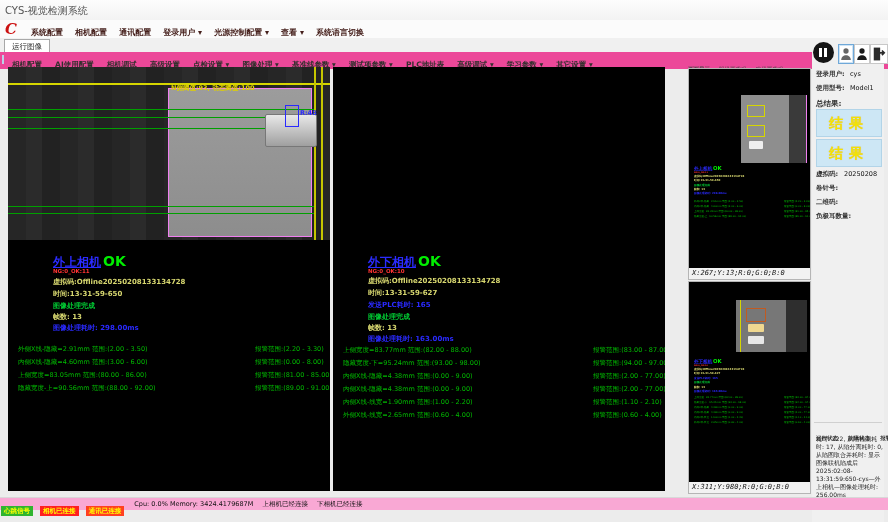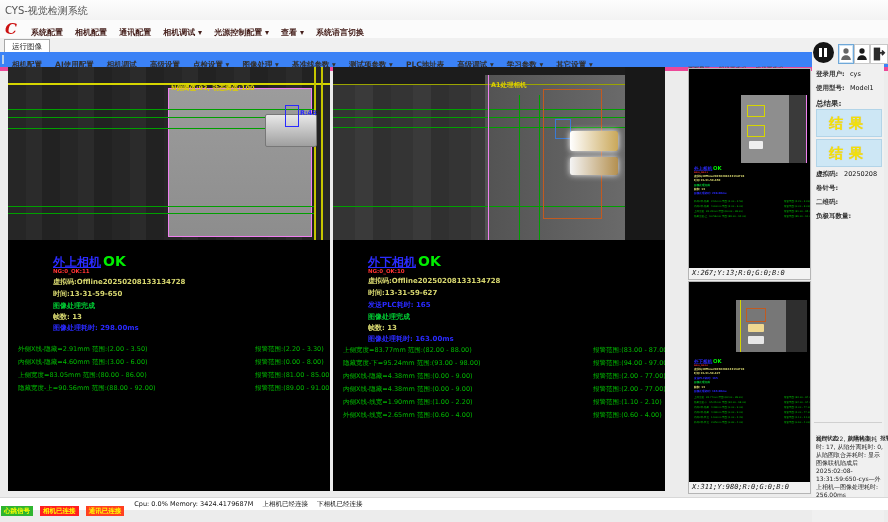--- a/index.html
+++ b/index.html
@@ -12,21 +12,21 @@
   #titlebar{position:absolute;left:0;top:0;right:0;height:20px;background:linear-gradient(#fdfdfd,#f3f3f3);}
   #titlebar .t{position:absolute;left:5px;bottom:2px;font-size:10px;color:#555;}
   #menubar{position:absolute;left:0;top:20px;right:0;height:18px;background:#fbfbfb;border-bottom:1px solid #e0e0e0;}
   #logo{position:absolute;left:5px;top:1px;width:16px;height:16px;color:#cc1111;font-family:"DejaVu Serif",serif;
         font-style:italic;font-weight:bold;font-size:15px;line-height:16px;}
   .mi{display:inline-block;margin-left:7px;font-size:8px;font-weight:bold;color:#46201c;line-height:18px;cursor:default;}
   #menuitems{position:absolute;left:24px;top:0;white-space:nowrap;}
   #tabbar{position:absolute;left:0;top:38px;right:0;height:14px;background:#f0f0f0;border-bottom:1px solid #cfcfcf;padding-left:17px;}
   #runtab{position:absolute;left:4px;top:1px;height:13px;background:#ffffff;border:1px solid #a8a8a8;border-bottom:none;
           font-size:7.5px;line-height:13px;padding:0 7px;color:#222;}
-  #toolbar{position:absolute;left:0;top:52px;right:0;height:15px;background:#3b82f6;border-bottom:4px solid #ec4899;}
+  #toolbar{position:absolute;left:0;top:52px;right:0;height:15px;background:#ec4899;border-bottom:2px solid #ec4899;}
   #toolgrip{position:absolute;left:2px;top:3px;width:2px;height:9px;background:#bcd0e8;}
   .ti{display:inline-block;margin-left:8px;font-size:7.5px;color:#33302e;font-weight:bold;line-height:15px;cursor:default;}
   #toolitems{position:absolute;left:4px;top:0;white-space:nowrap;}
 
   
   .panel{position:absolute;background:#000;overflow:hidden;}
   .cam-img{position:absolute;left:0;top:0;right:0;height:173px;overflow:hidden;}
   .coordbar{position:absolute;left:0;right:0;bottom:0;height:11px;background:#f2f2f2;color:#111;
             font-size:7px;line-height:11px;padding-left:3px;font-family:"DejaVu Sans Mono",monospace;font-style:italic;}
   .hline{position:absolute;left:0;height:1px;background:#00a000;}
@@ -61,41 +61,41 @@
   .sqbtn.sel{border:1px solid #6fa8d8;box-shadow:0 0 0 1px #cfe4f5 inset;}
   .statstext{position:absolute;font-size:6px;line-height:8px;color:#222;}
   .statstab{display:inline-block;font-size:5.5px;font-weight:bold;color:#333;margin-right:5px;}
 
   
   #viewstrip{position:absolute;left:688px;top:56px;width:121px;height:11px;white-space:nowrap;}
   #viewstrip span{font-size:5.5px;color:#444;margin-right:4px;}
   #viewstrip span:first-child{font-weight:bold;}
 
   
-  #statusbar{position:absolute;left:0;top:497px;right:0;height:12px;background:#ffffff;border-top:1px solid #d8d8d8;}
+  #statusbar{position:absolute;left:0;top:497px;right:0;height:12px;background:#f9a8d4;border-top:1px solid #d8d8d8;}
   .badge{display:inline-block;height:10px;line-height:10px;font-size:6.5px;color:#ffff00;font-weight:bold;
          padding:0 3px;margin:1px 1px 0 1px;}
   .sbtext{display:inline-block;font-size:6.5px;color:#111;margin-left:4px;line-height:12px;vertical-align:top;}
 </style>
 </head>
 <body>
 
 <div id="app">
 
   <div id="titlebar">
     <span class="t">CYS-视觉检测系统</span>
   </div>
 
   <div id="menubar">
     <span id="logo">C</span>
     <span id="menuitems">
       <span class="mi">系统配置</span>
       <span class="mi">相机配置</span>
       <span class="mi">通讯配置</span>
-      <span class="mi">相机调试 ▾</span>
+      <span class="mi">登录用户 ▾</span>
       <span class="mi">光源控制配置 ▾</span>
       <span class="mi">查看 ▾</span>
       <span class="mi">系统语言切换</span>
     </span>
   </div>
 
   <div id="tabbar">
     <span id="runtab">运行图像</span>
   </div>
 
@@ -157,38 +157,20 @@
       <span class="alarm">报警范围:(81.00 - 85.00)</span>
     </div>
     <div class="meas" style="top:317px;">
       <span>隐藏宽度-上=90.56mm 范围:(88.00 - 92.00)</span>
       <span class="alarm">报警范围:(89.00 - 91.00)</span>
     </div>
 
   </div>
 
   <div id="cam-right" class="panel" style="left:333px;top:67px;width:332px;height:424px;">
-    <div class="cam-img" style="background:repeating-linear-gradient(90deg,#343434 0 22px,#3a3a3a 22px 40px,#303030 40px 58px);">
-      <div class="abs" style="left:0;right:0;top:0;height:18px;background:#1c1c1c;"></div>
-      <div class="abs" style="left:292px;right:0;top:0;bottom:0;background:#181818;"></div>
-      <div class="abs" style="left:152px;top:8px;width:140px;height:165px;background:linear-gradient(90deg,#535353,#6a6a6a);"></div>
-      <div class="abs" style="left:0;right:40px;top:17px;height:1px;background:#9aa400;"></div>
-      <div class="hline" style="top:42px;width:292px;"></div>
-      <div class="hline" style="top:50px;width:292px;"></div>
-      <div class="hline" style="top:60px;width:292px;"></div>
-      <div class="hline" style="top:139px;width:292px;"></div>
-      <div class="gvline" style="left:186px;top:28px;bottom:0;"></div>
-      <div class="gvline" style="left:206px;top:28px;bottom:0;"></div>
-      <div class="abs" style="left:155px;top:8px;bottom:0;width:1px;background:#f080f0;"></div>
-      <div class="abs" style="left:210px;top:22px;width:57px;height:128px;border:1px solid #c25a20;"></div>
-      <div class="abs" style="left:222px;top:52px;width:14px;height:18px;border:1px solid #3b7bd4;"></div>
-      <div class="abs" style="left:237px;top:64px;width:48px;height:20px;background:linear-gradient(90deg,#fff,#caa85a);border-radius:2px;box-shadow:0 0 6px #fff;"></div>
-      <div class="abs" style="left:237px;top:90px;width:48px;height:18px;background:linear-gradient(90deg,#f4f4f4,#b49050);border-radius:2px;box-shadow:0 0 6px #eee;"></div>
-      <span class="img-label" style="left:158px;top:14px;">A1处理相机</span>
-    </div>
 
     <div class="ovl-title" style="left:35px;top:186px;">
       <span>外下相机</span><span class="ovl-ok">OK</span>
     </div>
     <span class="ovl-line c-red" style="left:35px;top:201px;">NG:0_OK:10</span>
     <span class="ovl-line c-yel" style="left:35px;top:209px;">虚拟码:Offline20250208133134728</span>
     <span class="ovl-line c-yel" style="left:35px;top:221px;">时间:13-31-59-627</span>
     <span class="ovl-line c-blu" style="left:35px;top:233px;">发送PLC耗时: 165</span>
     <span class="ovl-line c-grn" style="left:35px;top:245px;">图像处理完成</span>
     <span class="ovl-line c-yel" style="left:35px;top:256px;">帧数: 13</span>

